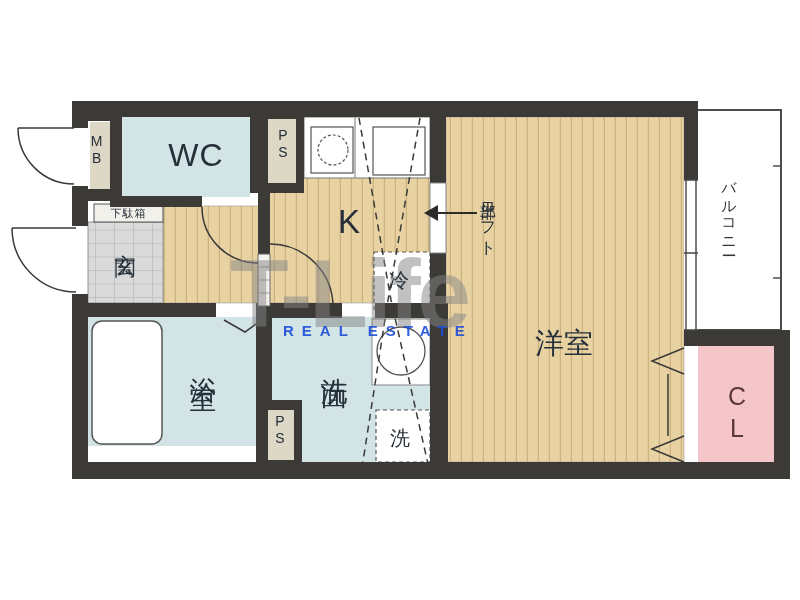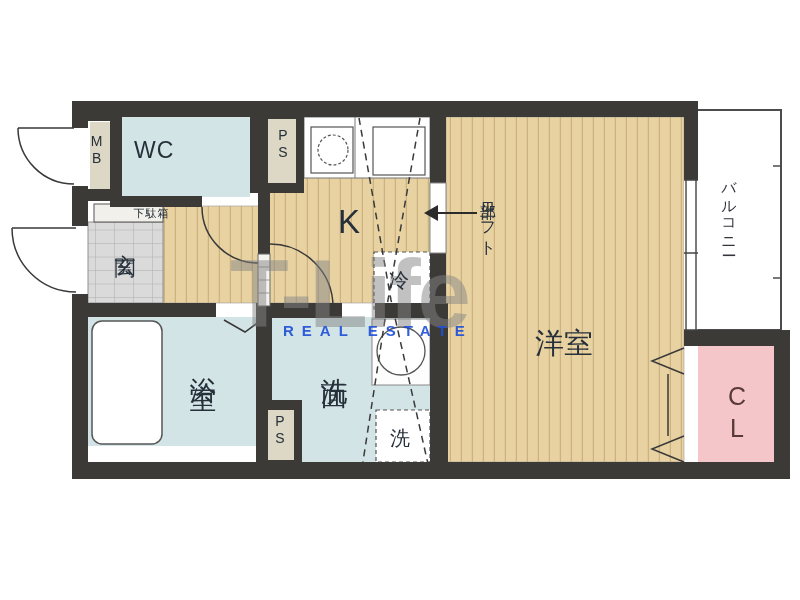--- a/index.html
+++ b/index.html
@@ -3,25 +3,25 @@
 <meta charset="utf-8">
 <style>
   html,body { margin:0; padding:0; background:#ffffff; }
   #stage {
     position:relative; width:800px; height:600px; background:#ffffff;
     font-family:"Liberation Sans","DejaVu Sans",sans-serif; overflow:hidden;
   }
   #plan-svg { position:absolute; left:0; top:0; }
   .lbl { position:absolute; color:#26303a; white-space:pre; }
   .vtext { writing-mode:vertical-rl; text-orientation:upright; }
-  .wc-lbl      { left:134px; top:137px; width:104px; font-size:23px; letter-spacing:1px; }
+  .wc-lbl      { left:144px; top:137px; width:104px; text-align:center; font-size:32px; letter-spacing:1px; }
   .mb-lbl      { left:89px;  top:133px; font-size:14px; letter-spacing:1px; line-height:1.05; }
   .pstop-lbl   { left:275px; top:127px; font-size:14px; letter-spacing:1px; }
   .psbot-lbl   { left:272px; top:413px; font-size:14px; letter-spacing:1px; }
-  .geta-lbl    { left:94px;  top:206px; width:69px; text-align:center; font-size:11px; letter-spacing:1px;padding-left:23px; }
+  .geta-lbl    { left:94px;  top:206px; width:69px; text-align:center; font-size:11px; letter-spacing:1px; }
   .genkan-lbl  { left:111px; top:237px; font-size:21px; letter-spacing:5px; }
   .k-lbl       { left:338px; top:203px; font-size:33px; }
   .bath-lbl    { left:185px; top:356px; font-size:27px; letter-spacing:7px; }
   .wash-lbl    { left:316px; top:356px; font-size:27px; letter-spacing:7px; }
   .washer-lbl  { left:390px; top:425px; font-size:20px; }
   .fridge-lbl  { left:389px; top:267px; font-size:20px; }
   .loft-lbl    { left:477px; top:189px; font-size:16px; letter-spacing:1px; }
   .room-lbl    { left:500px; top:262px; width:128px; text-align:center; font-size:29px; line-height:1.12; }
   .balc-lbl    { left:719px; top:171px; font-size:15px; letter-spacing:2px; color:#33333b; }
   .cl-lbl      { left:722px; top:382px; font-size:25px; letter-spacing:4px; color:#5a3a34; }

